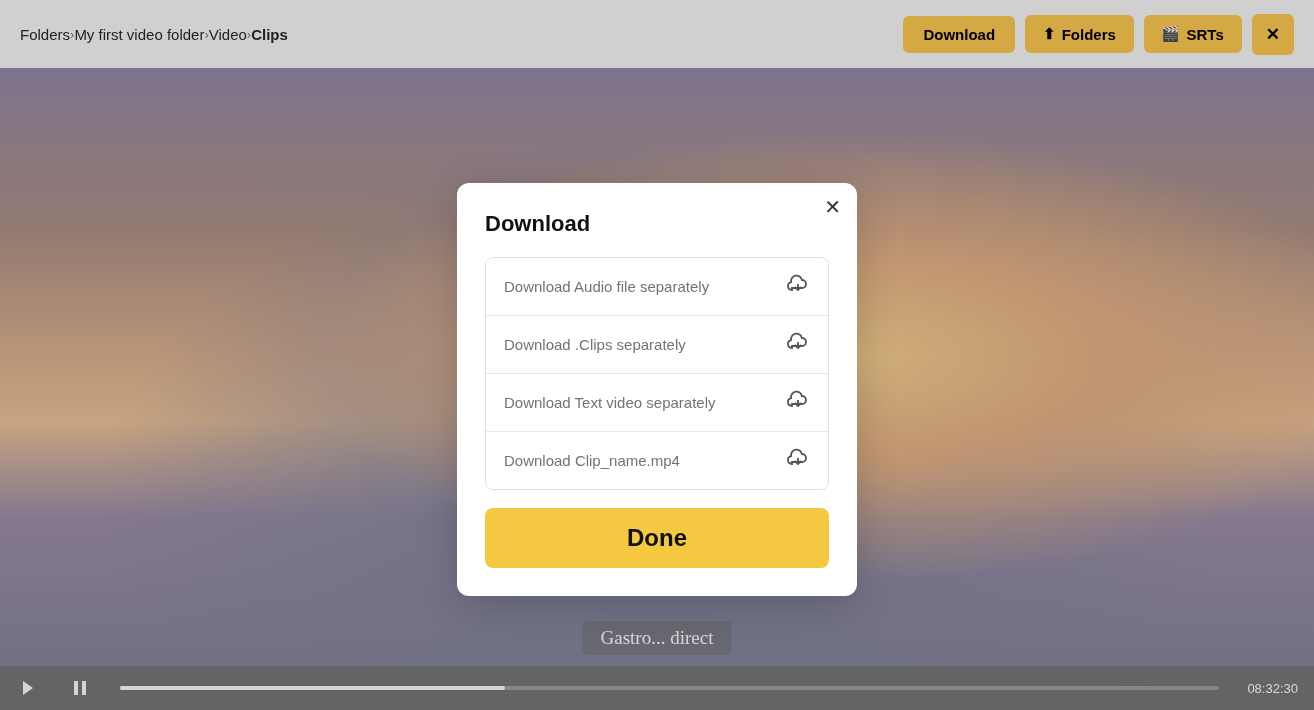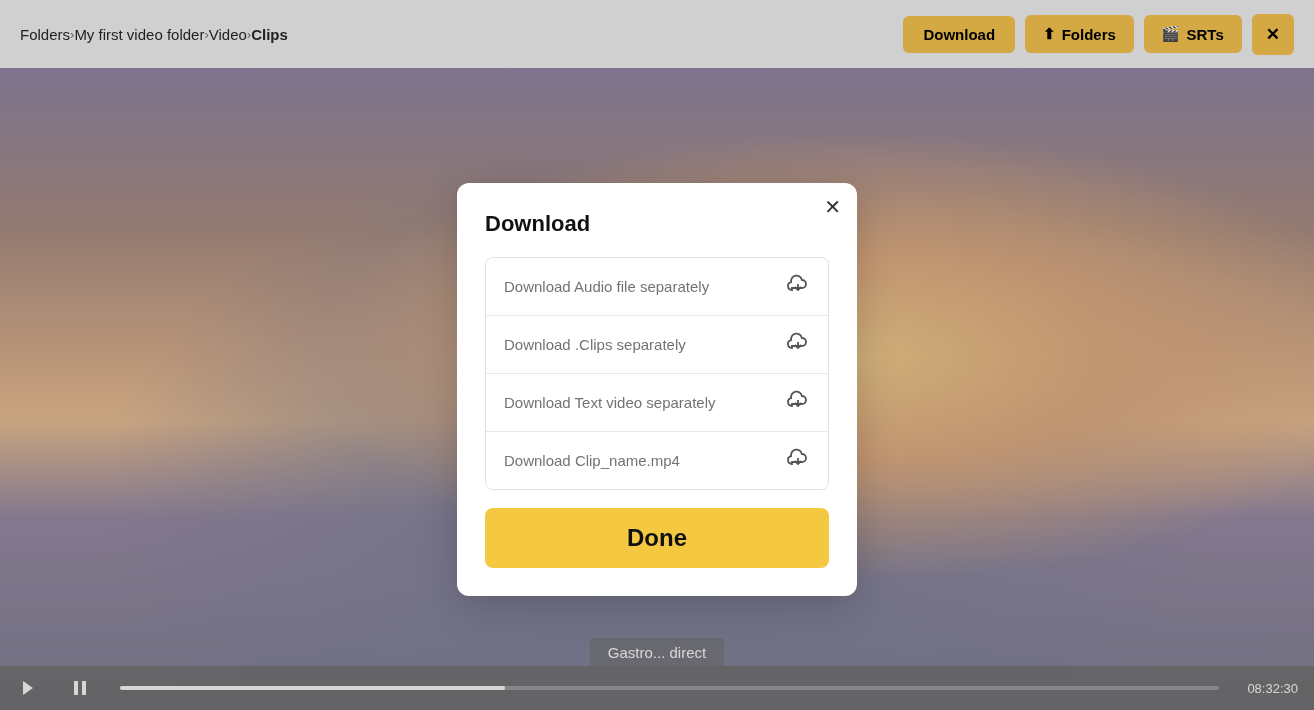--- a/index.html
+++ b/index.html
@@ -145,29 +145,30 @@
     .time-display {
       color: #fff;
       font-size: 13px;
       white-space: nowrap;
       font-variant-numeric: tabular-nums;
     }
 
     
     .caption-bar {
       position: absolute;
-      bottom: 43px;
+      bottom: 55px;
       left: 50%;
       transform: translateX(-50%);
       background: rgba(0,0,0,0.6);
       color: #fff;
       padding: 6px 18px;
-      font-size: 15px;
+      font-size: 19px;
       border-radius: 4px;
       white-space: nowrap;
+      font-family: Liberation Serif, serif;
     }
 
     
     .modal-overlay {
       position: absolute;
       inset: 0;
       background: rgba(180,180,180,0.55);
       display: flex;
       align-items: center;
       justify-content: center;

